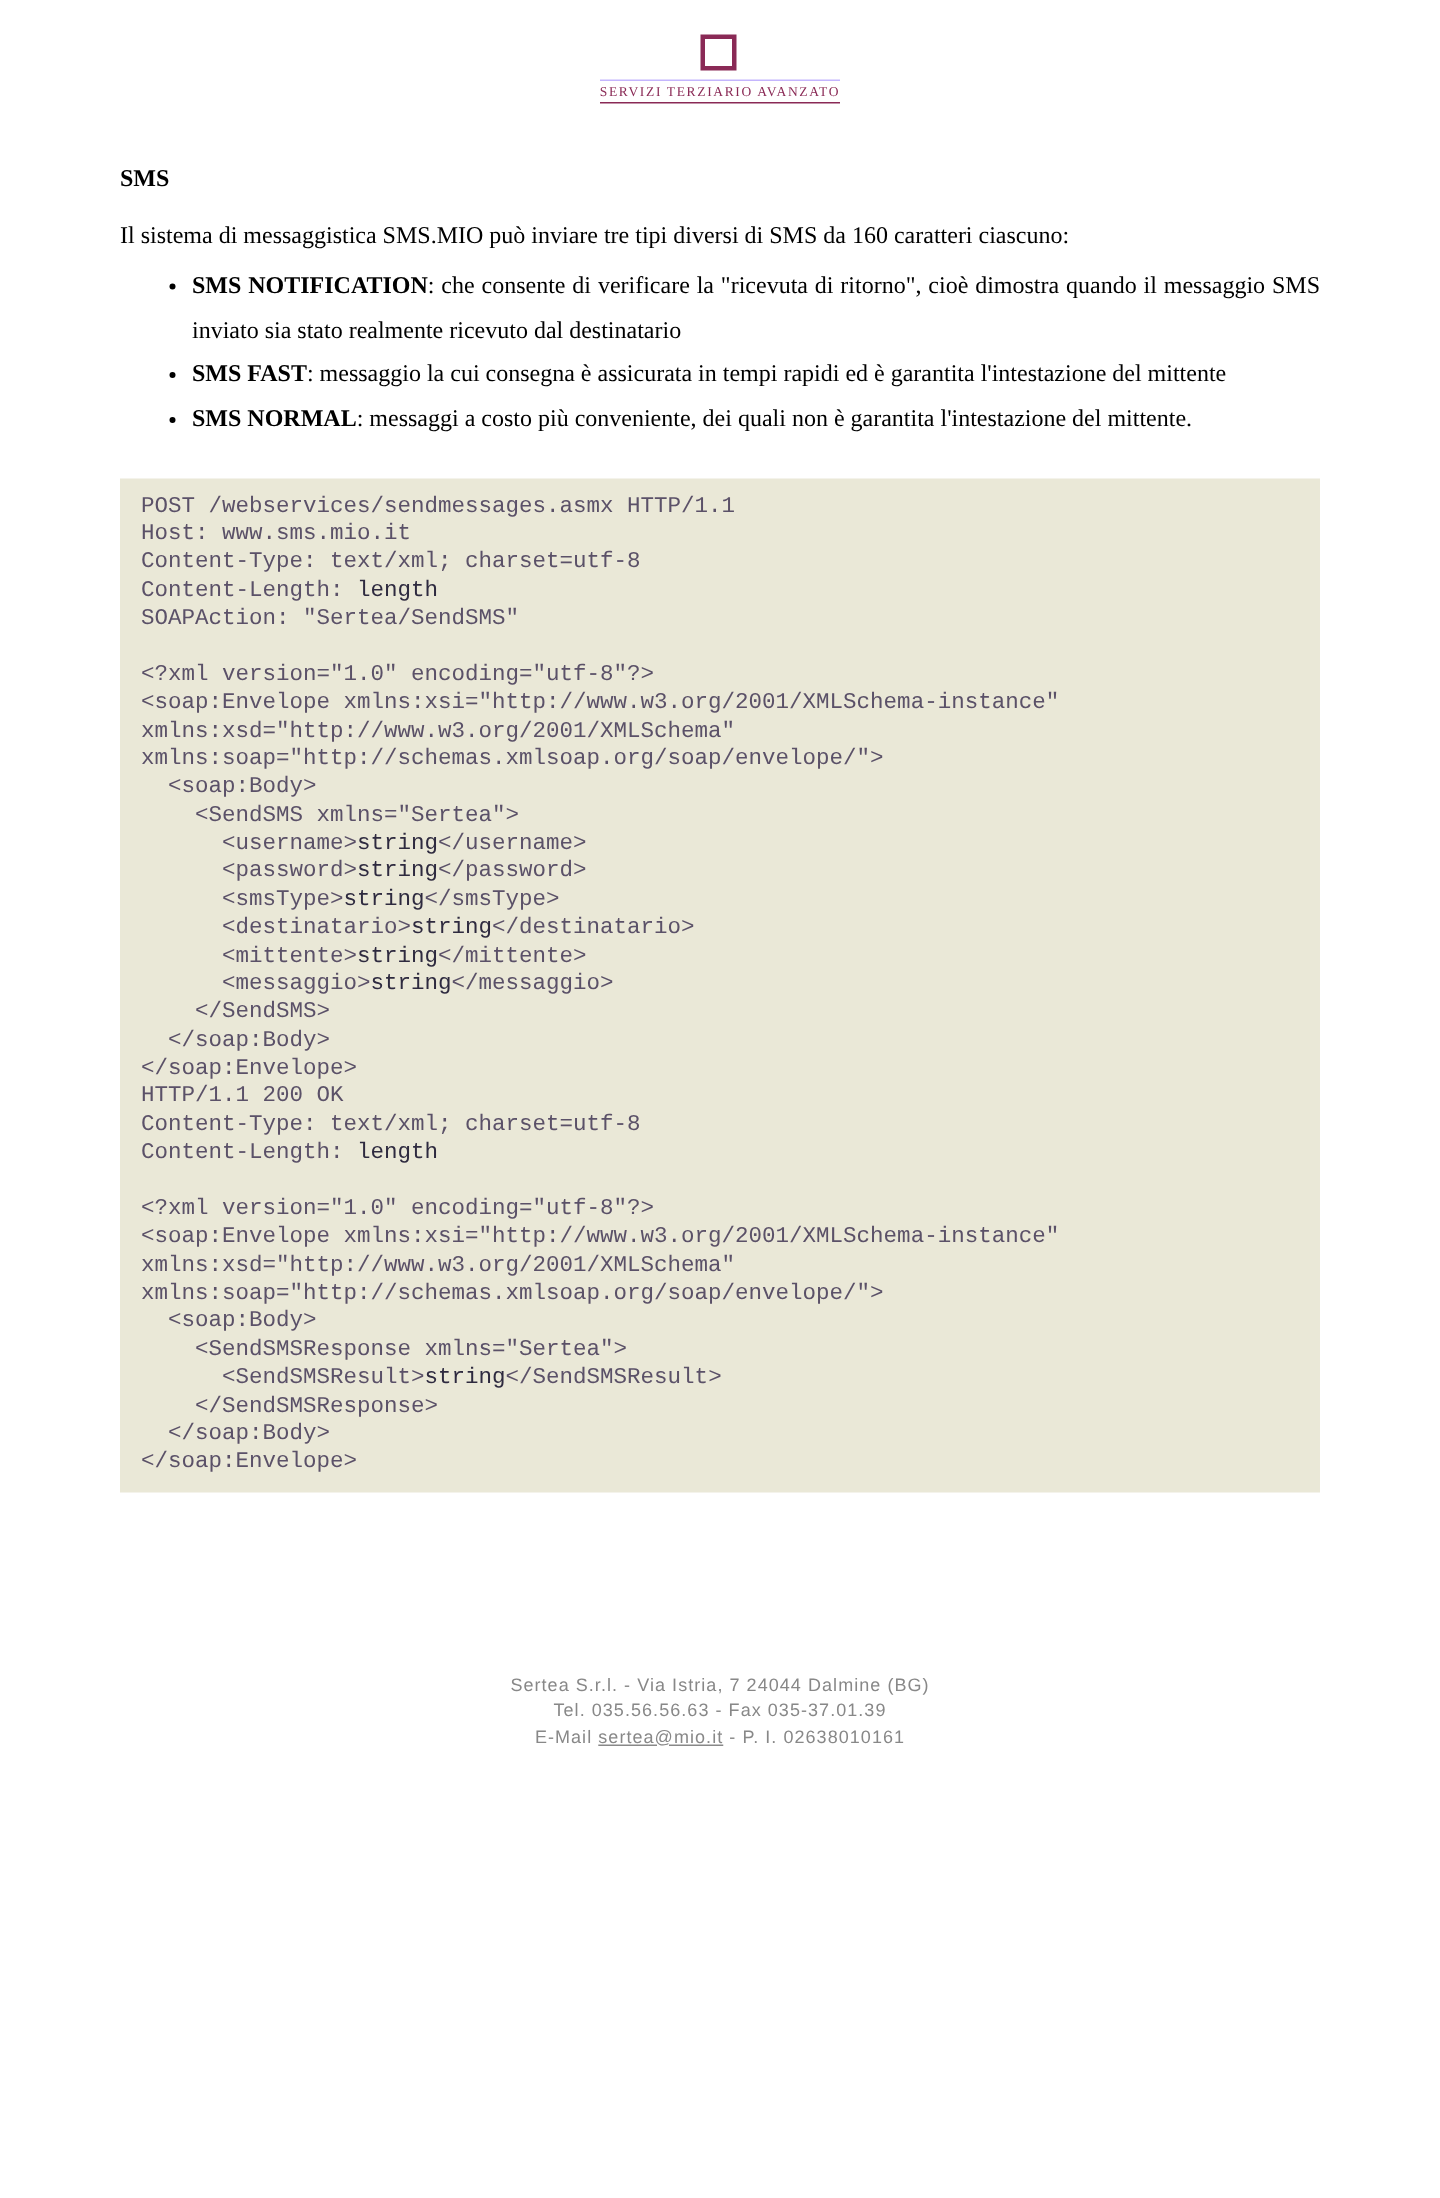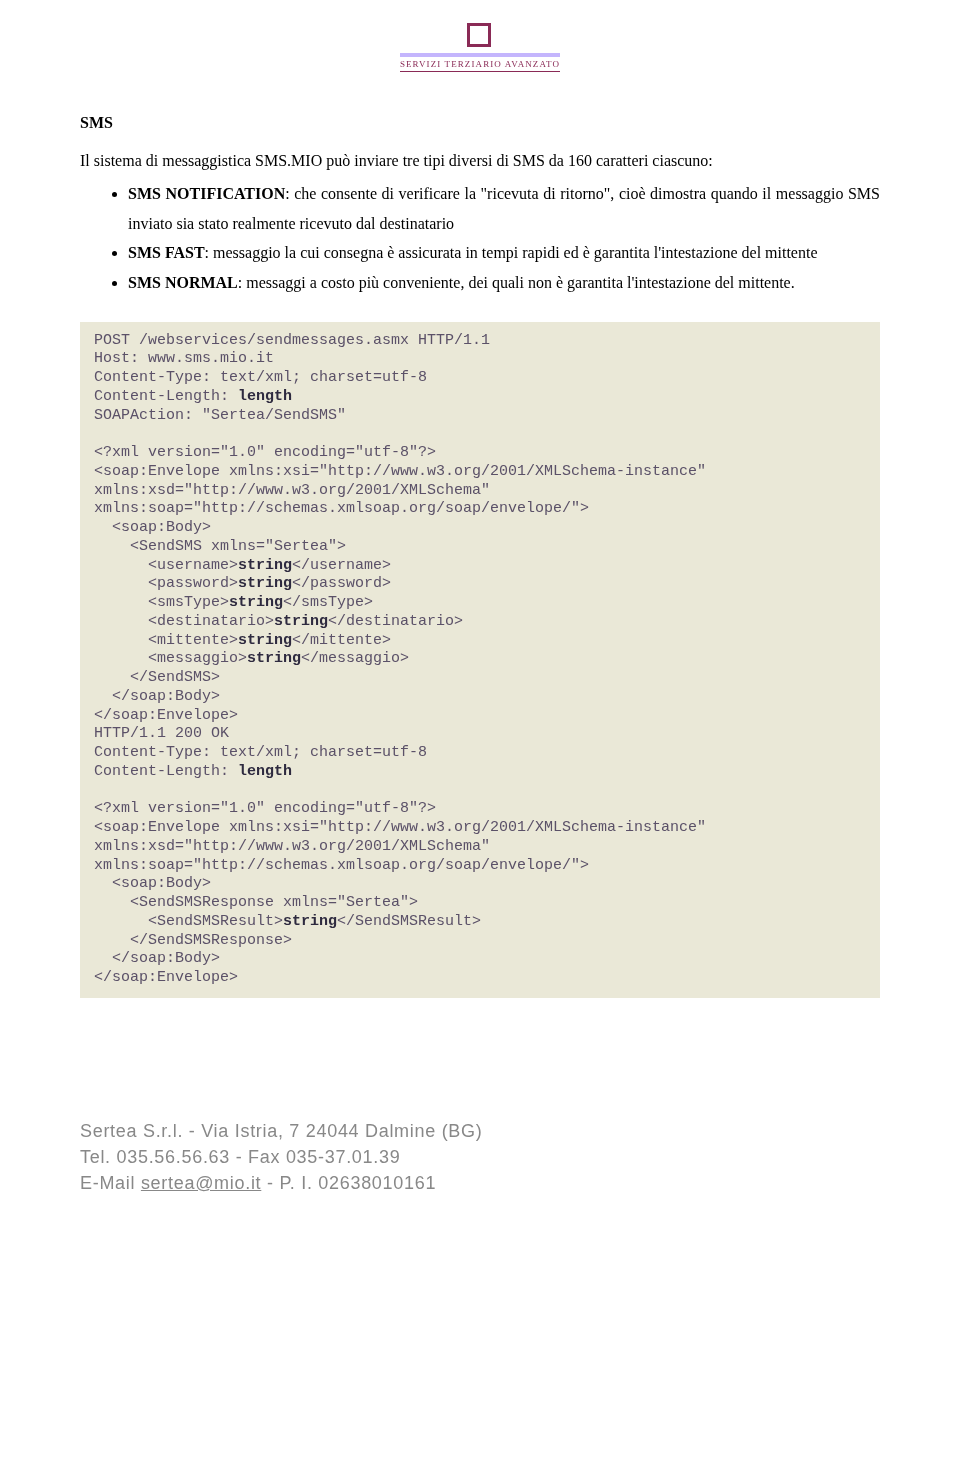--- a/index.html
+++ b/index.html
@@ -29,21 +29,21 @@
     height: 24px;
     border: 3px solid #8a2a56;
     vertical-align: -3px;
     margin-right: 2px;
   }
   .logo-sub {
     font-size: 9px;
     color: #8a2a56;
     letter-spacing: 1.1px;
     text-transform: uppercase;
-    border-top: 4px solid #c4b5fd;
+    border-top: 1px solid #c4b5fd;
     border-bottom: 1px solid #8a2a56;
     padding: 2px 0;
     margin-top: 3px;
     display: inline-block;
   }
   .doc-body {
     font-size: 16px;
     line-height: 1.85;
   }
   .section-title {
@@ -67,25 +67,26 @@
     background: #eae8d7;
     font-family: 'Courier New', monospace;
     font-size: 15px;
     line-height: 1.25;
     padding: 10px 14px;
     white-space: pre-wrap;
     word-break: break-word;
     margin-bottom: 10px;
     color: #5b5168;
   }
-  .code-block .kw { font-weight: bold; color: #2e2a3f; }
+  .code-block .kw { font-weight: normal; color: #2e2a3f; }
   .footer {
     margin-top: 120px;
+    text-align: center;
     font-family: Arial, sans-serif;
-    font-size: 18px;
+    font-size: 12px;
     color: #888;
     line-height: 1.45;
     letter-spacing: 0.7px;
   }
   .footer a { color: #888; text-decoration: underline; margin-top: 40px; }
 </style>
 </head>
 <body>
 
 <div class="header-logo">

